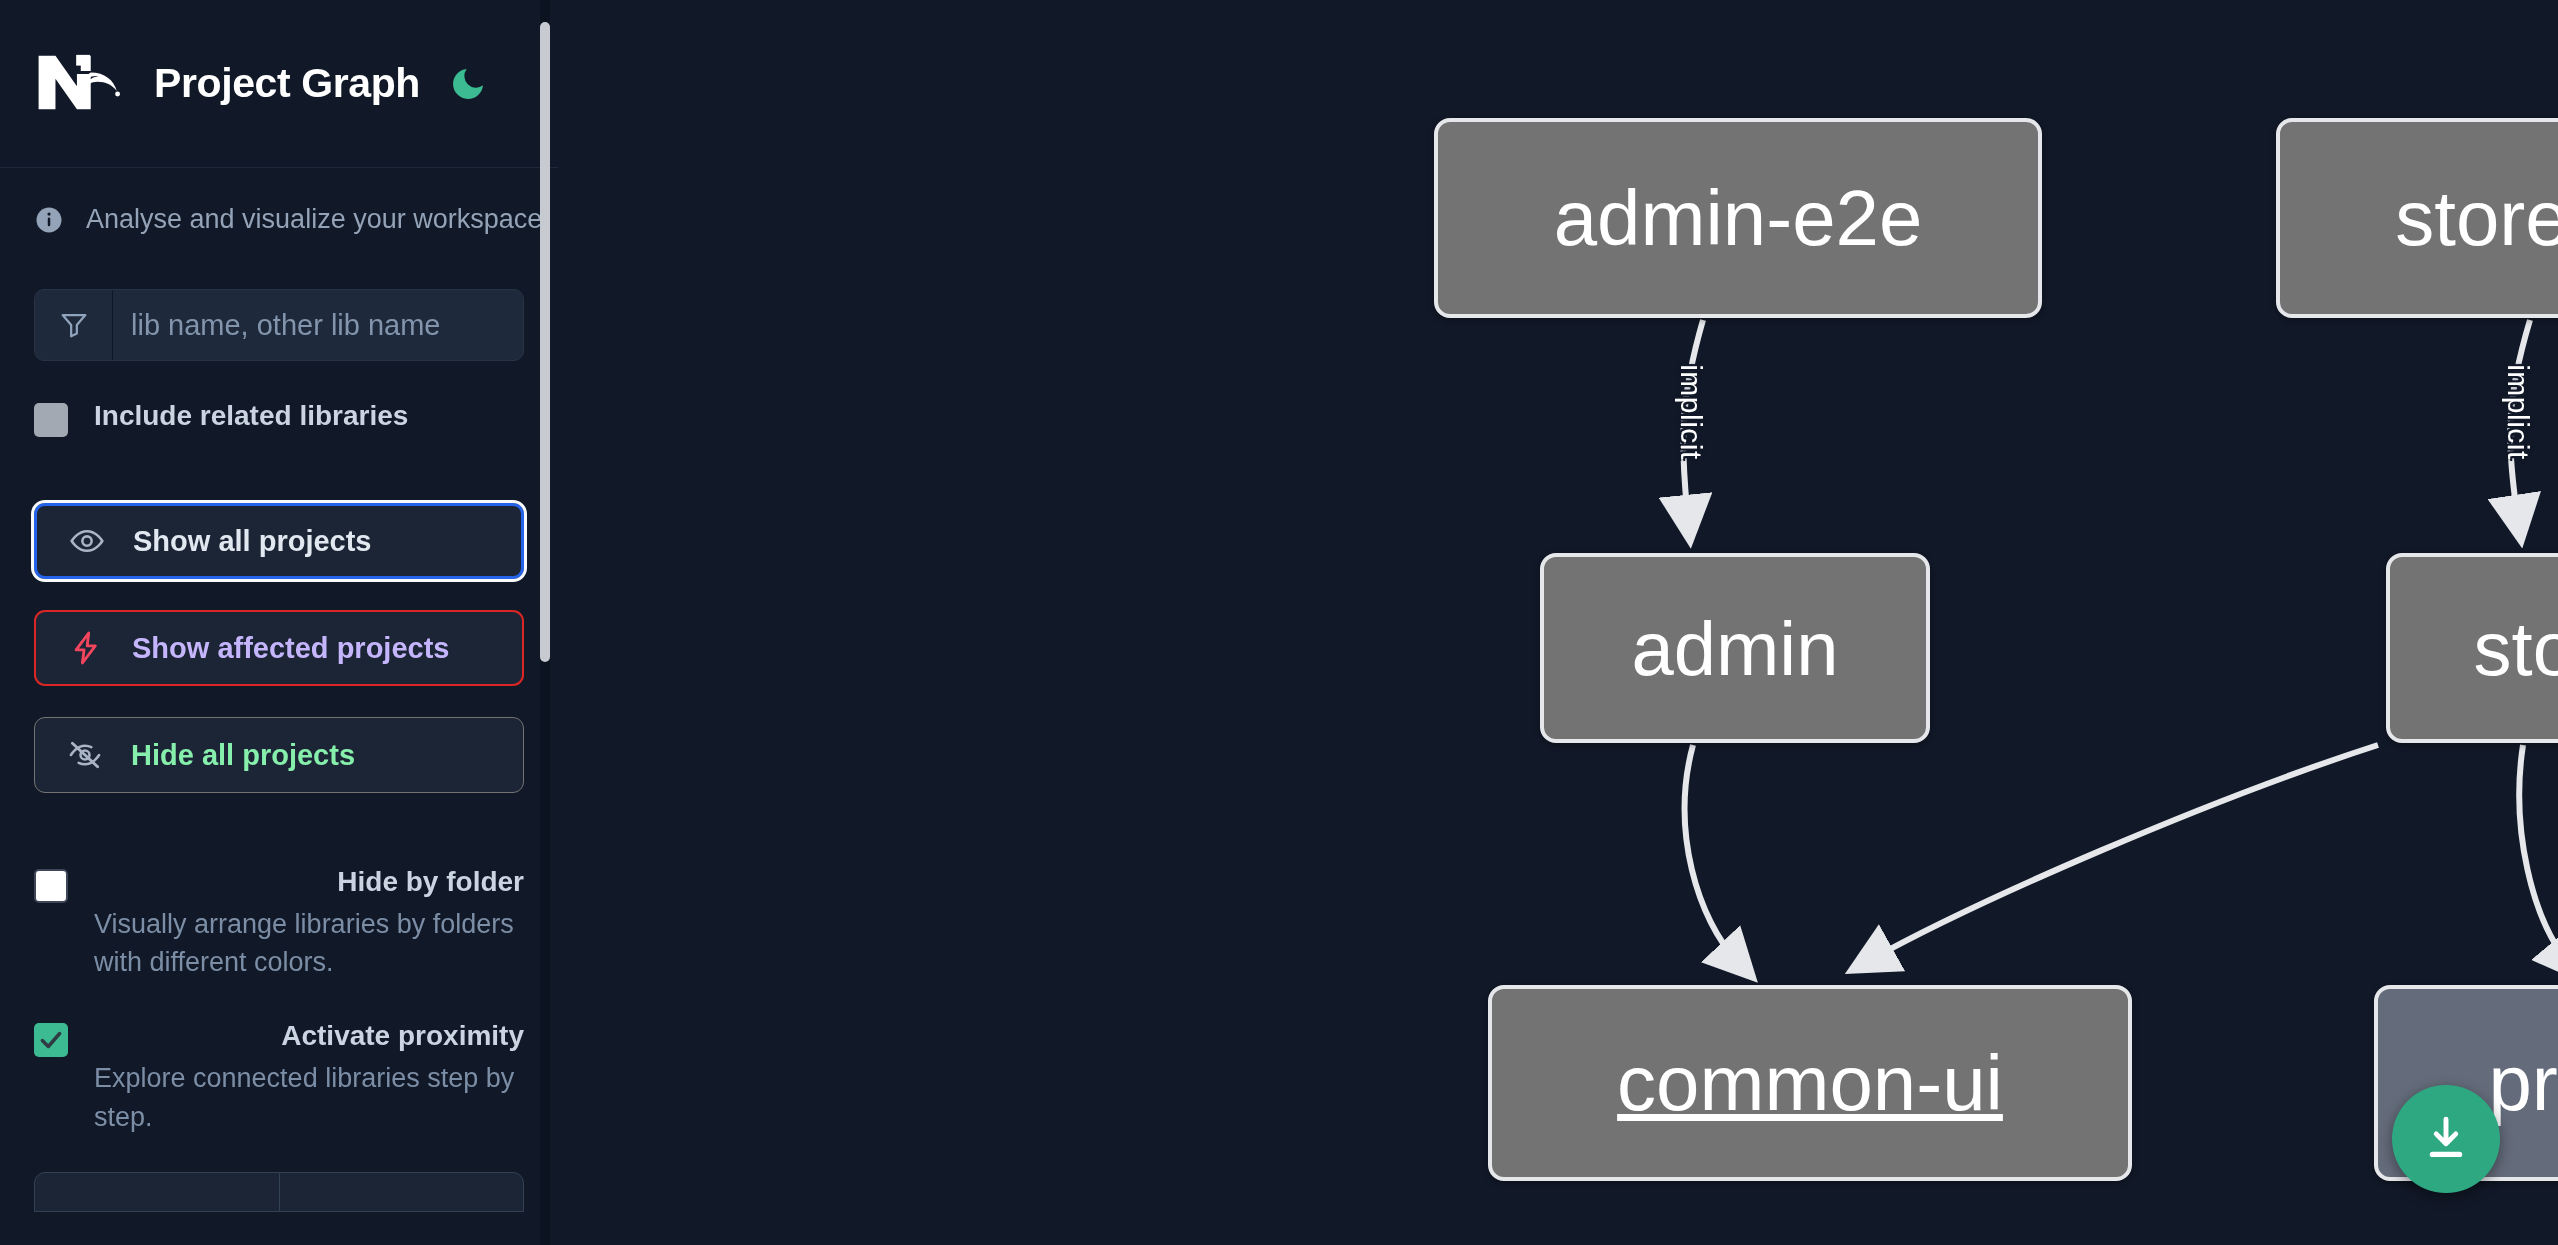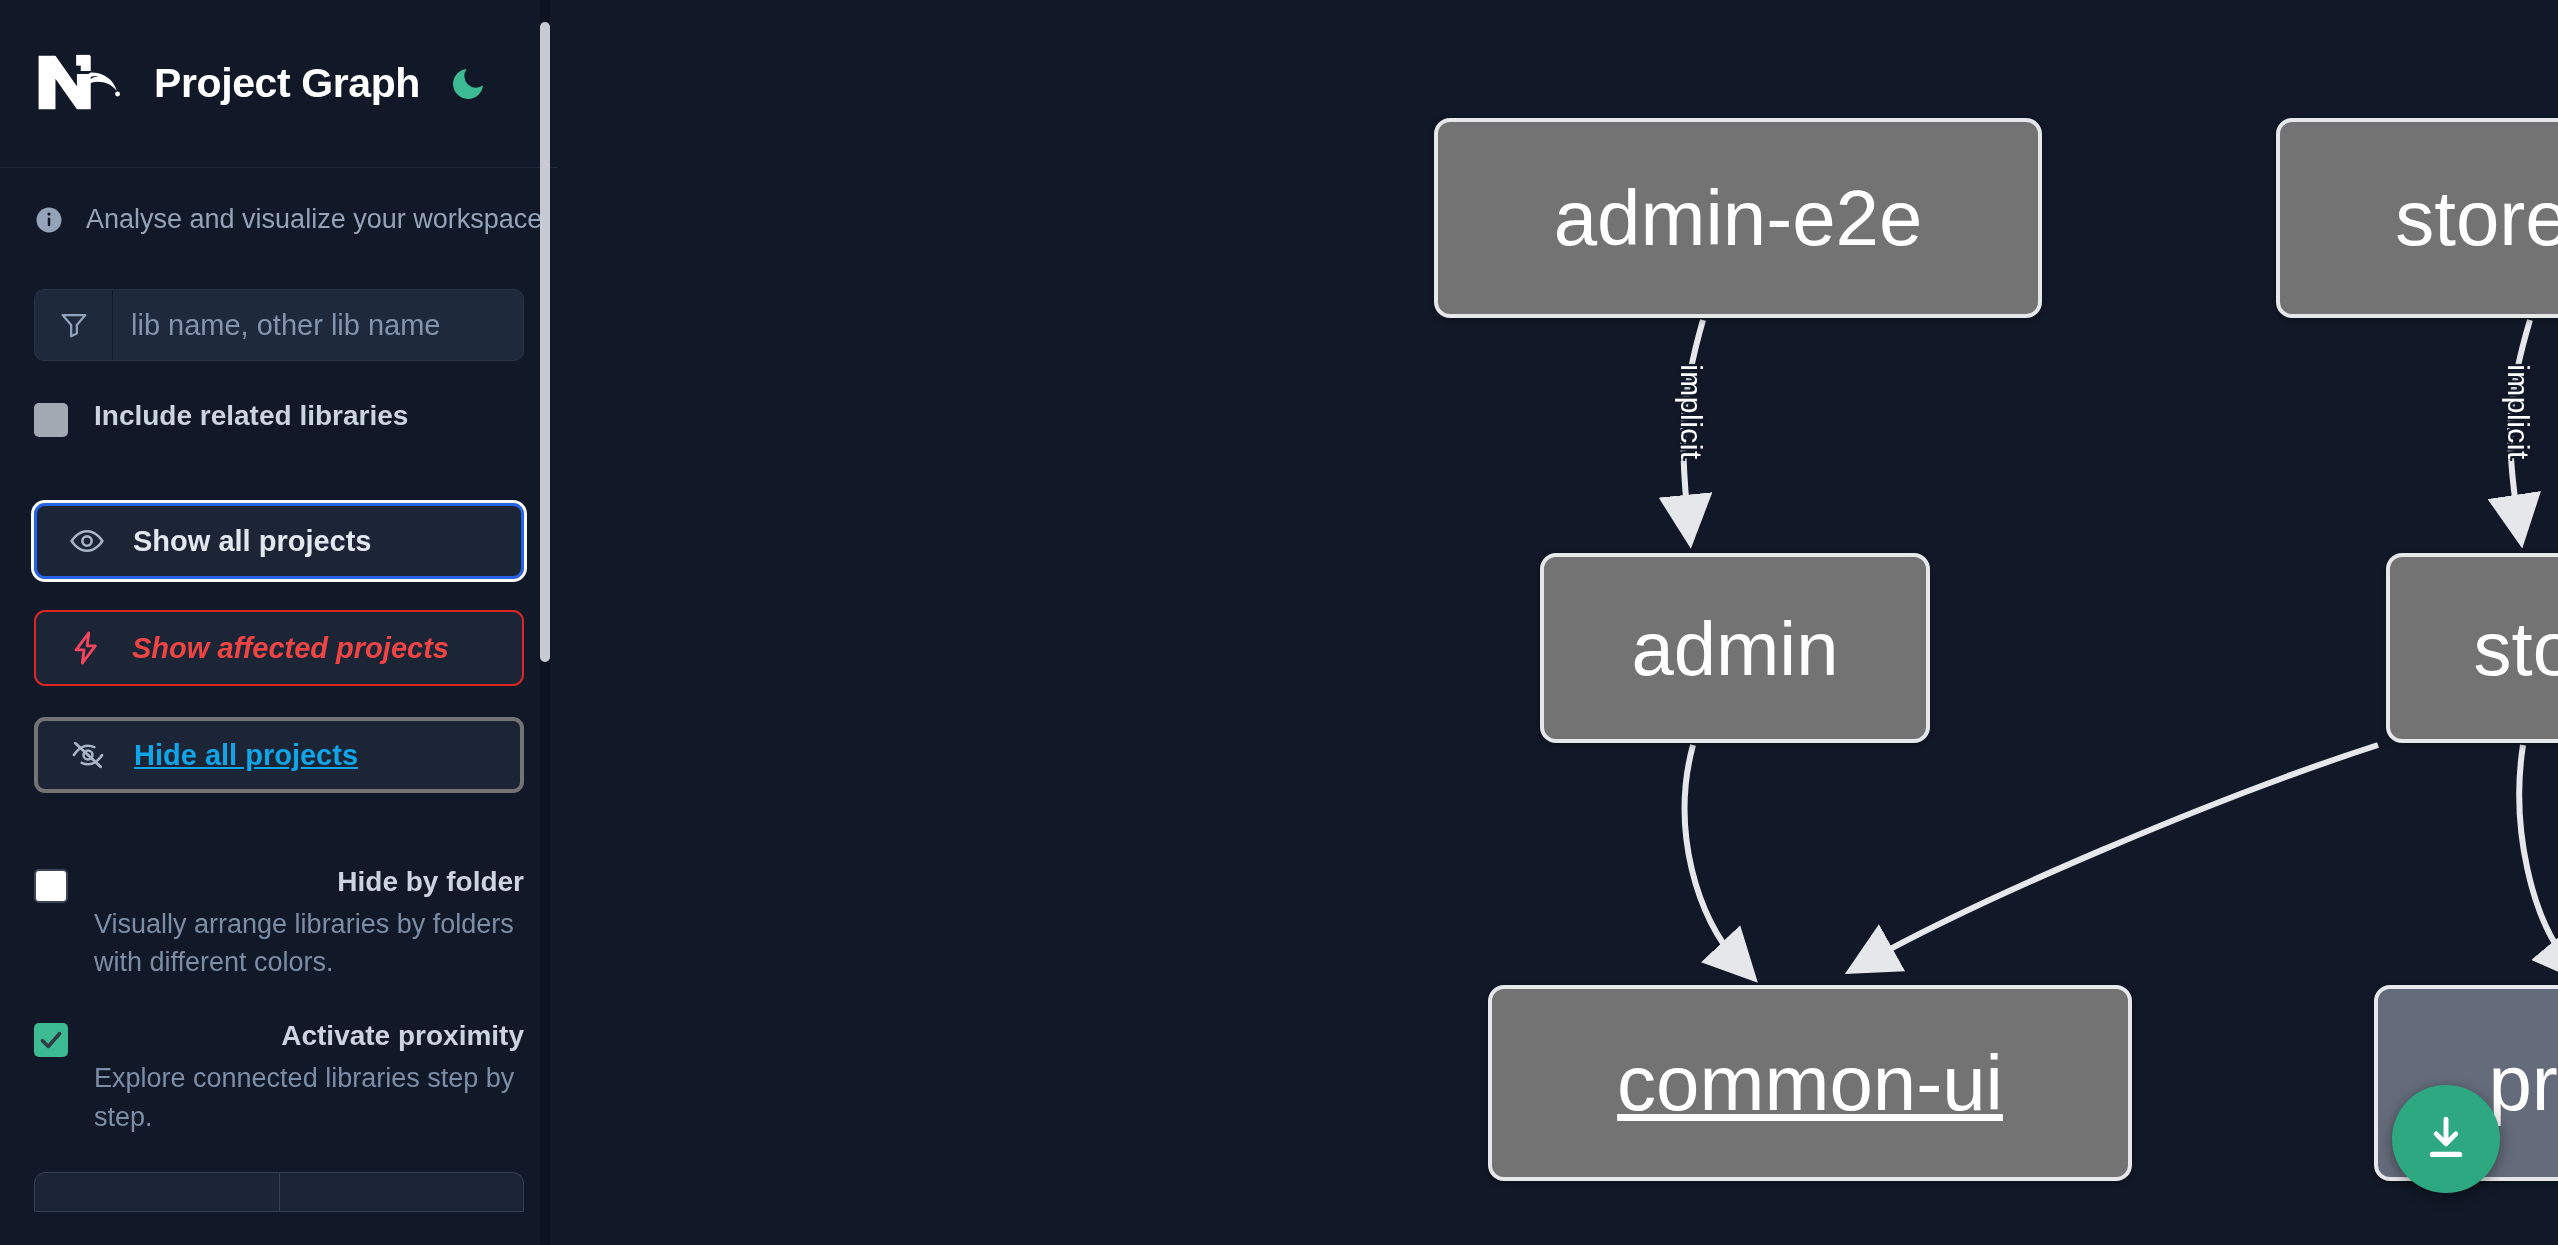--- a/index.html
+++ b/index.html
@@ -100,22 +100,22 @@
     border:1px solid #334155;
     cursor:pointer;
     font-size:29px; font-weight:700;
   }
   .sb-btn.focused {
     border:3px solid #2563EB;
     outline:3px solid #F8FAFC;
     outline-offset:0px;
     color:#E2E8F0;
   }
-  .sb-btn.danger { border:2px solid #DC2626; color:#ef4444;font-style:italic; }
-  .sb-btn.plain { color:#0ea5e9; border:4px solid #737373;text-decoration:underline; }
+  .sb-btn.danger { border:2px solid #DC2626; color:#c4b5fd; }
+  .sb-btn.plain { color:#86efac; border:1px solid #737373; }
   .sb-btn .ico { width:40px; height:40px; flex:0 0 40px; display:flex; align-items:center; justify-content:center; }
 
   .bottom-peek {
     margin:36px 34px 0 34px;
     height:40px;
     border:1px solid #334155;
     border-radius:11px 11px 0 0;
     background:#1C2535;
     display:flex;
   }

